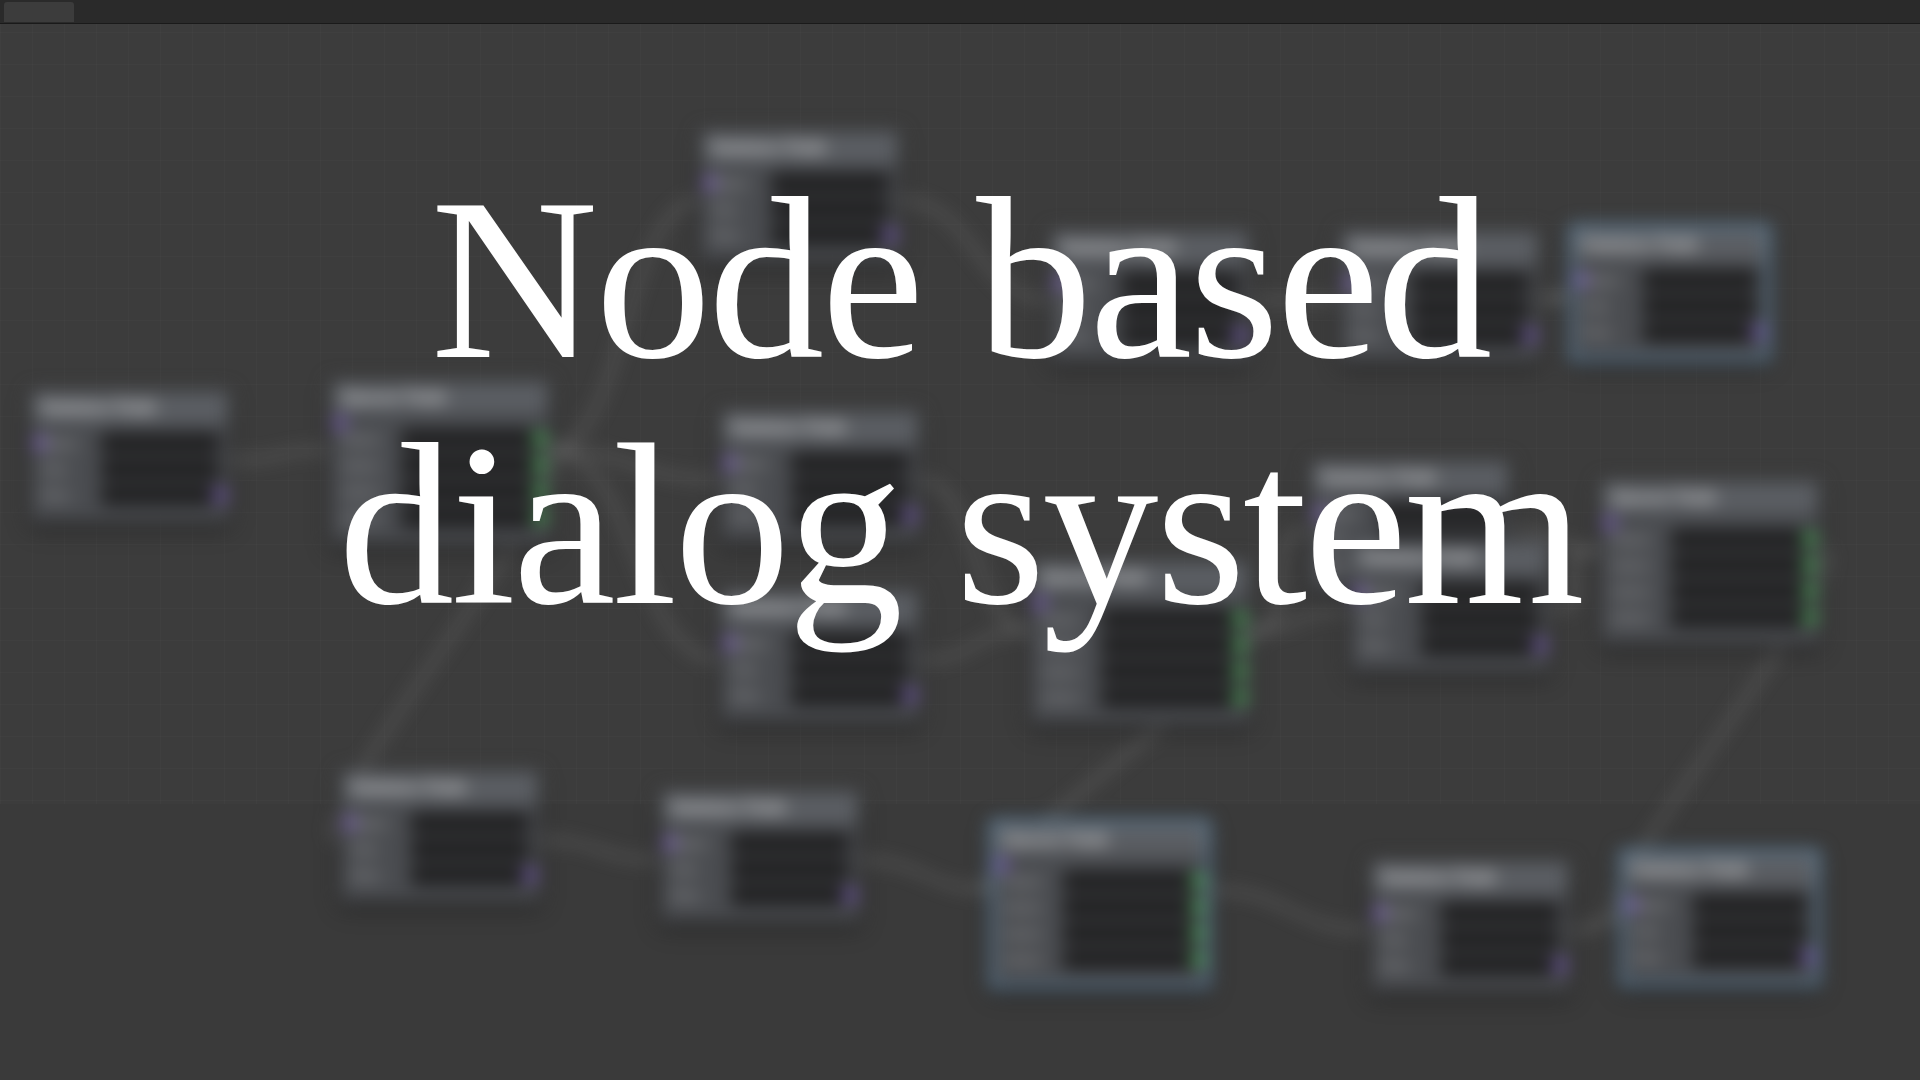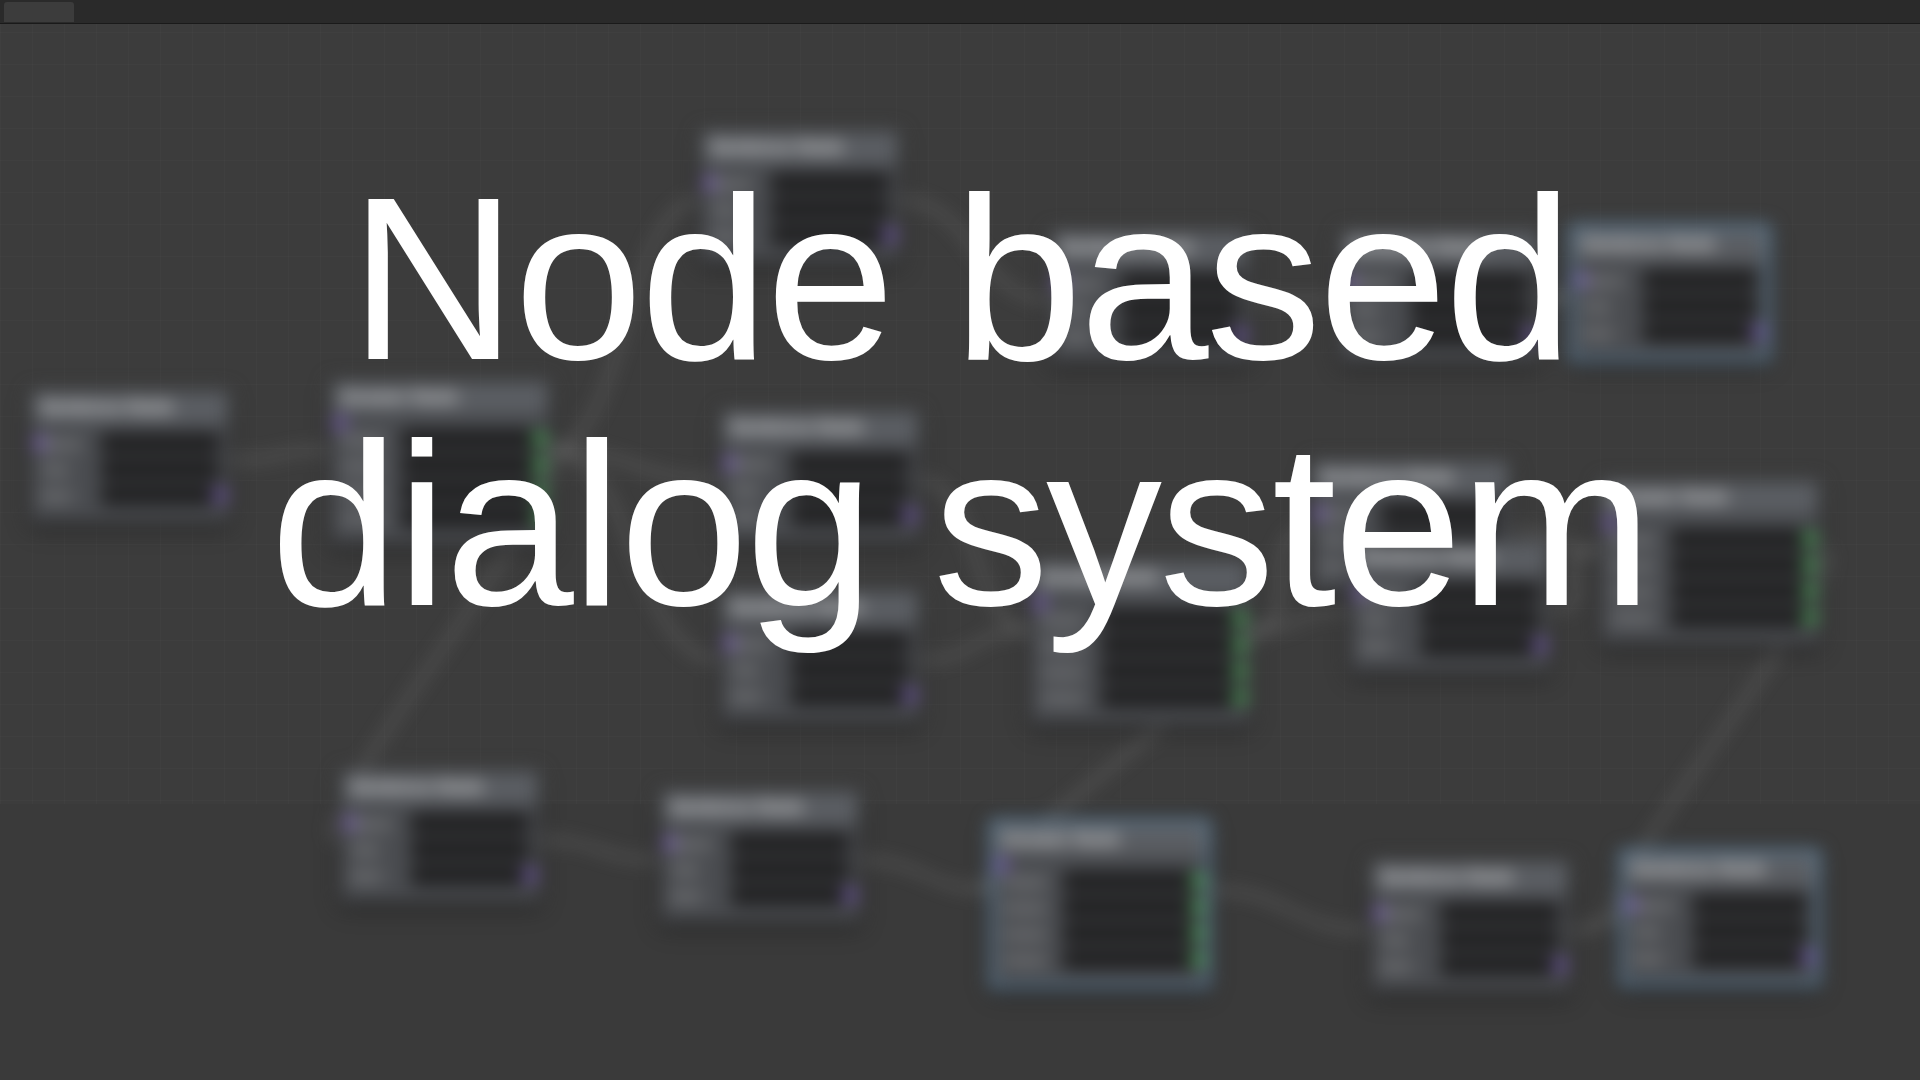--- a/index.html
+++ b/index.html
@@ -12,20 +12,21 @@
     }
     .canvas {
       position: relative;
       width: 1920px;
       height: 804px;
       background-color: #3c3c3c;
       background-image:
         linear-gradient(rgba(255,255,255,0.015) 1px, transparent 1px),
         linear-gradient(90deg, rgba(255,255,255,0.015) 1px, transparent 1px);
       background-size: 32px 32px;
+      font-family: Liberation Serif, serif;
     }
     .blur-layer {
       position: absolute;
       inset: 0;
       filter: blur(9px);
     }
     svg.edges {
       position: absolute;
       inset: 0;
       width: 1920px;

